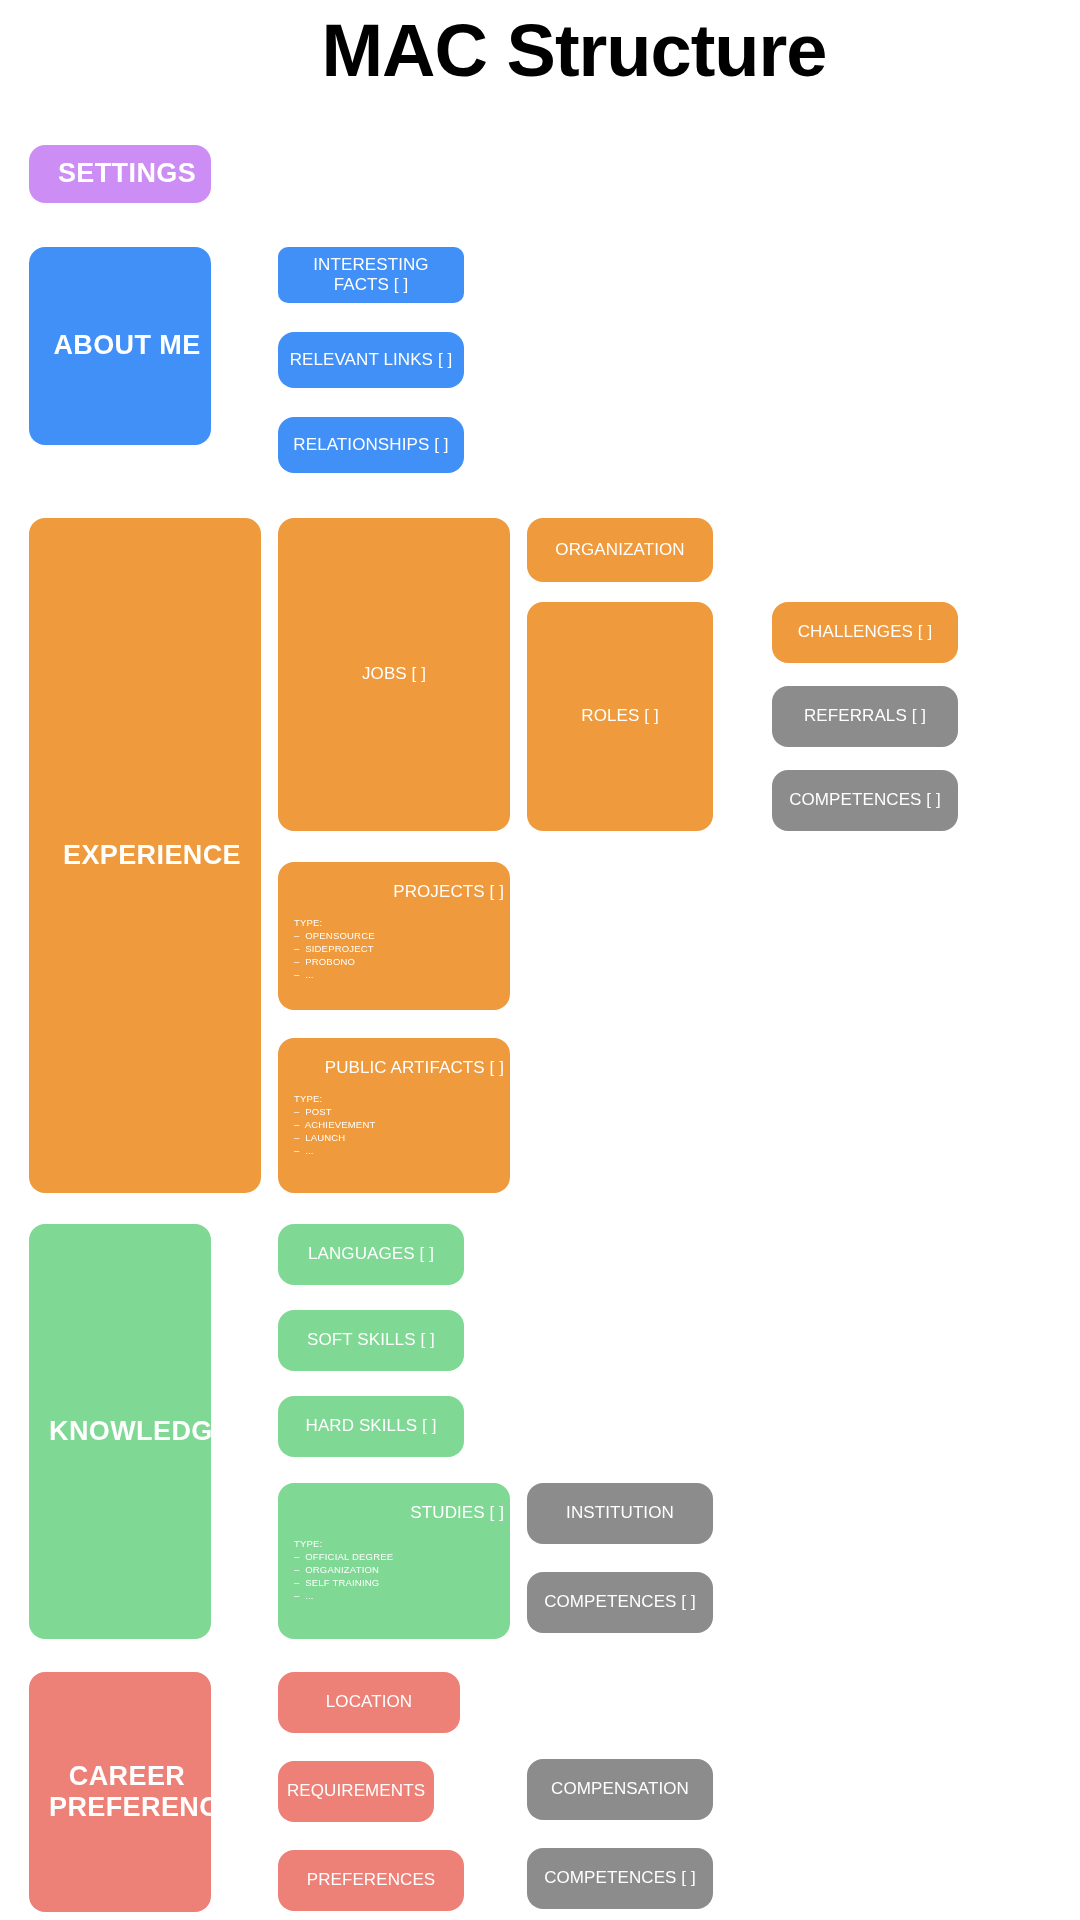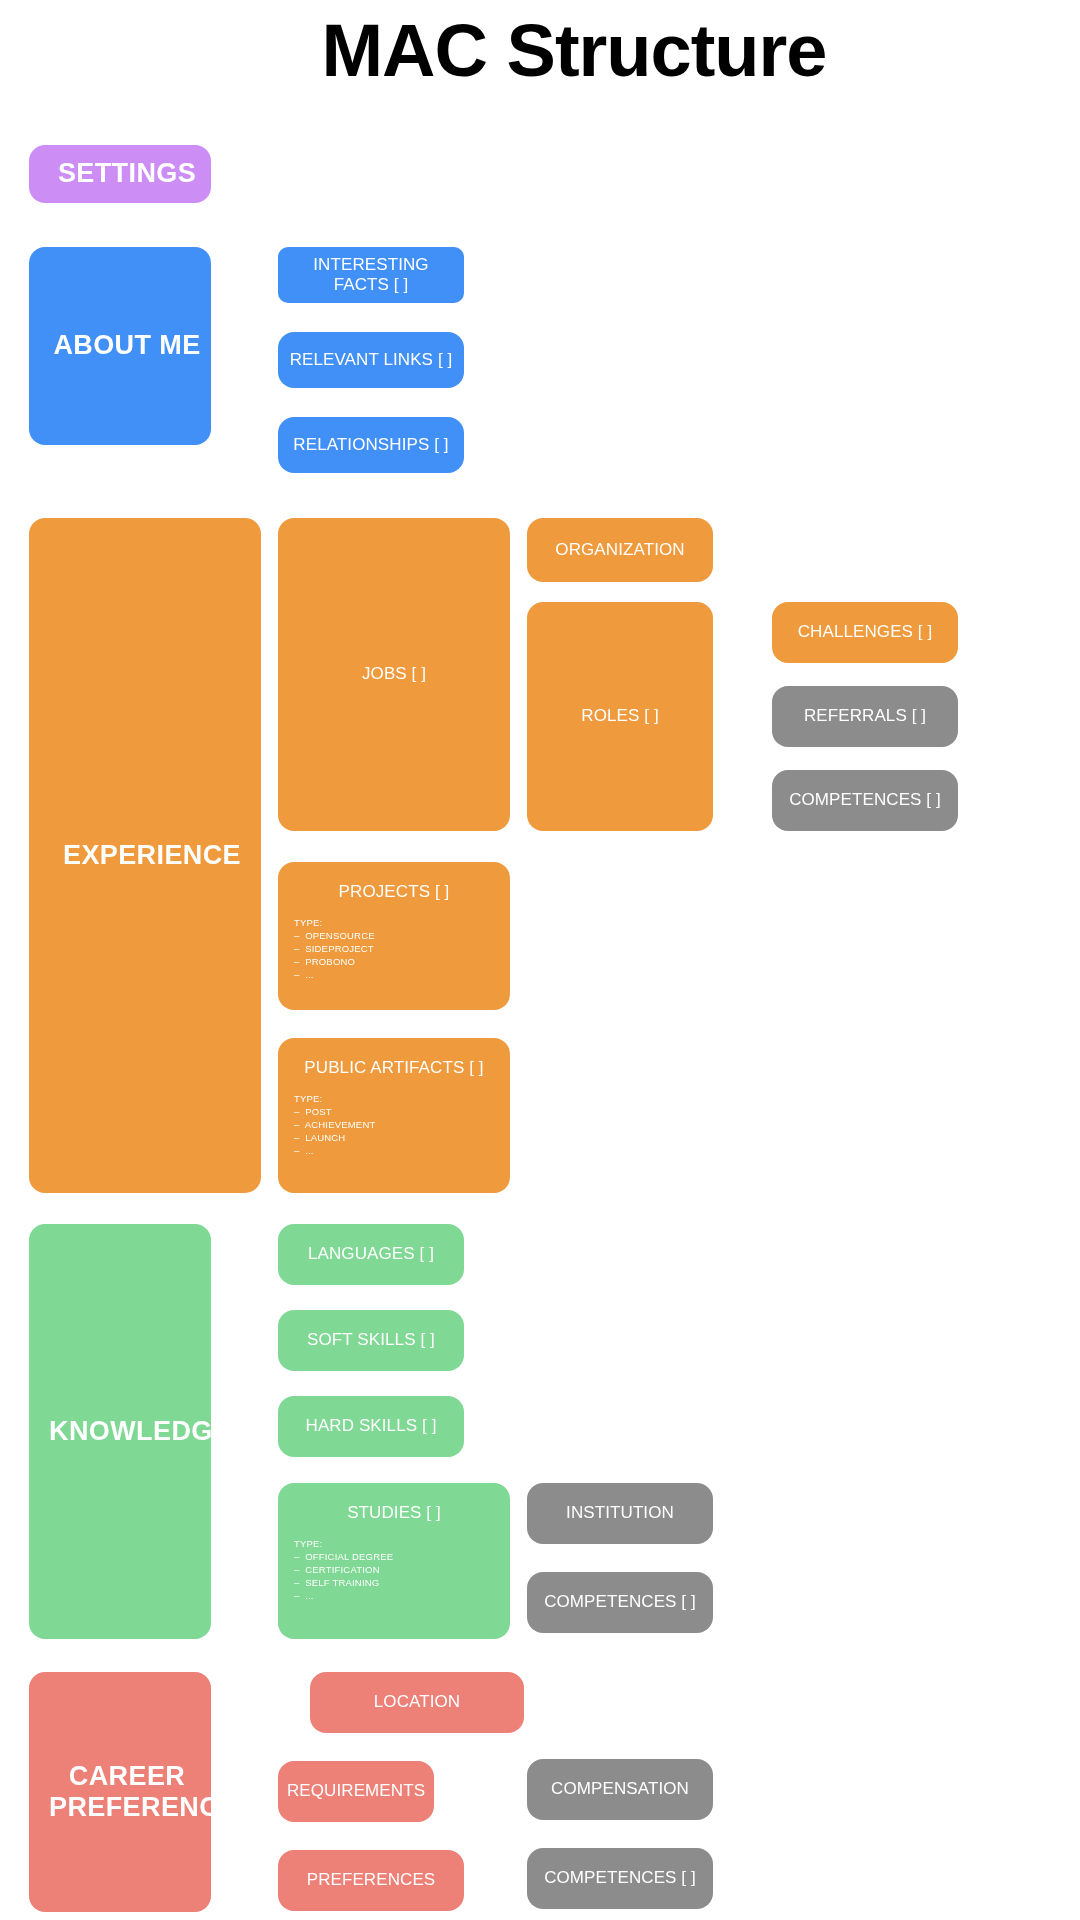--- a/index.html
+++ b/index.html
@@ -64,21 +64,21 @@
     letter-spacing: 0.1px;
     line-height: 1.2;
   }
   
   .node.listed {
     justify-content: flex-start;
     align-items: flex-start;
     padding-top: 20px;
   }
   .node.listed .label {
-    text-align: center;
+    text-align: right;
   }
   .typeblock {
     margin-top: 14px;
     padding-left: 16px;
     text-align: left;
     font-size: 9.5px;
     line-height: 13px;
     font-weight: 400;
     letter-spacing: 0.2px;
   }
@@ -174,39 +174,39 @@
   </div>
   <div class="node sub c-green" style="left:278px; top:1396px; width:186px; height:61px;">
     <span class="label">HARD SKILLS [ ]</span>
   </div>
 
   <div class="node sub listed c-green" style="left:278px; top:1483px; width:232px; height:156px;">
     <span class="label">STUDIES [ ]</span>
     <div class="typeblock">
       <div class="tline">TYPE:</div>
       <div class="tline">–  OFFICIAL DEGREE</div>
-      <div class="tline">–  CERTIFICATION</div>
+      <div class="tline">–  ORGANIZATION</div>
       <div class="tline">–  SELF TRAINING</div>
       <div class="tline">–  ...</div>
     </div>
   </div>
 
   <div class="node sub c-gray" style="left:527px; top:1483px; width:186px; height:61px;">
     <span class="label">INSTITUTION</span>
   </div>
   <div class="node sub c-gray" style="left:527px; top:1572px; width:186px; height:61px;">
     <span class="label">COMPETENCES [ ]</span>
   </div>
 
   <div class="node primary c-red" style="left:29px; top:1672px; width:182px; height:240px;">
     <span class="label">CAREER</span>
     <span class="label">PREFERENCES</span>
   </div>
 
-  <div class="node sub c-red" style="left:278px; top:1672px; width:214px; height:61px;margin-left:32px;">
+  <div class="node sub c-red" style="left:278px; top:1672px; width:182px; height:61px;">
     <span class="label">LOCATION</span>
   </div>
   <div class="node sub c-red" style="left:278px; top:1761px; width:156px; height:61px;">
     <span class="label">REQUIREMENTS</span>
   </div>
   <div class="node sub c-red" style="left:278px; top:1850px; width:186px; height:61px;">
     <span class="label">PREFERENCES</span>
   </div>
 
   <div class="node sub c-gray" style="left:527px; top:1759px; width:186px; height:61px;">

